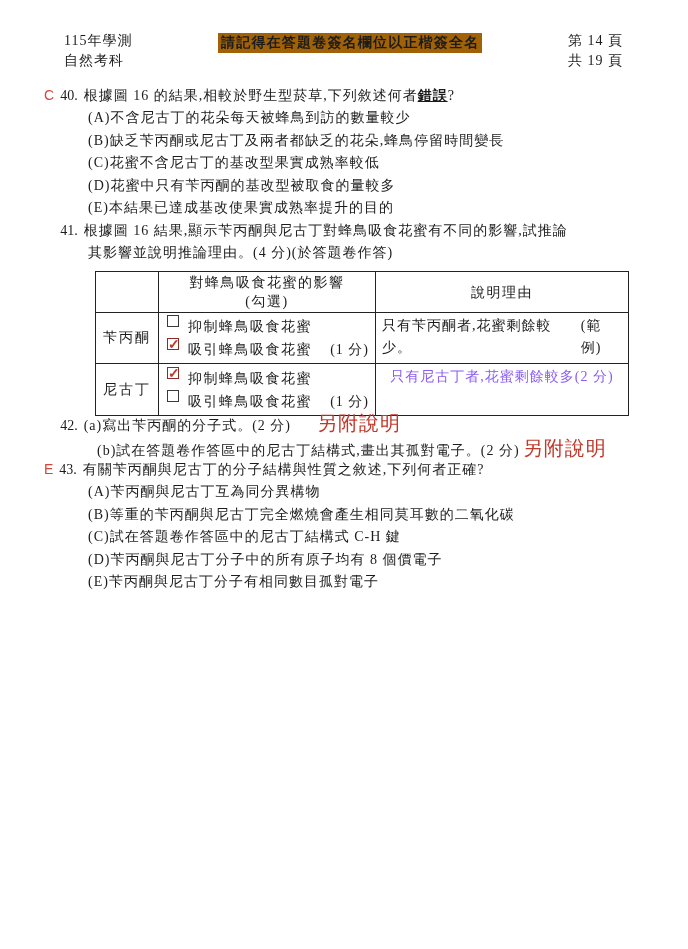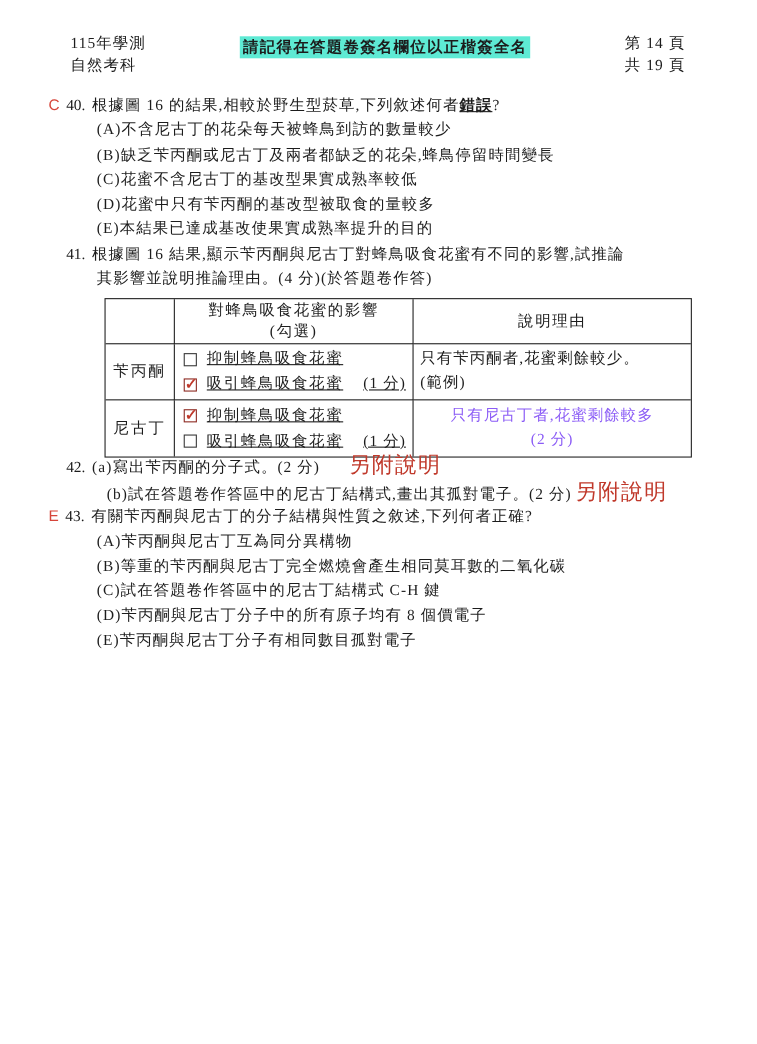--- a/index.html
+++ b/index.html
@@ -5,21 +5,21 @@
   html,body { margin:0; padding:0; background:#ffffff; }
   .page {
     position:relative; width:688px; height:848px; background:#ffffff;
     font-family:"Liberation Serif","DejaVu Serif",serif;
     color:#1c1c1c; font-size:14px; overflow:hidden;
   }
   
   .hdr-left  { position:absolute; left:64px;  top:31px; line-height:20px; letter-spacing:1px; }
   .hdr-right { position:absolute; left:568px; top:31px; line-height:20px; letter-spacing:1px; }
   .hdr-notice {
-    position:absolute; left:218px; top:33px; background:#5eead4;
+    position:absolute; left:218px; top:33px; background:#a16207;
     font-weight:bold; padding:1px 3px; letter-spacing:1.2px; font-size:14px;
   }
   
   .q { position:absolute; left:44px; width:606px; }
   .qline { line-height:22.4px; letter-spacing:1px; white-space:nowrap; }
   .ans { color:#d6453a; font-family:"Liberation Sans",sans-serif; margin-right:5px; }
   .qnum { margin-right:6px; letter-spacing:0; }
   .opt { padding-left:44px; }
   .em { font-weight:bold; text-decoration:underline; }
   .indent-b { padding-left:53px; }
@@ -34,32 +34,32 @@
     border:1.4px solid #222;
   }
   .tc { border-right:1px solid #222; border-bottom:1px solid #222; box-sizing:border-box; }
   .tc.last-col { border-right:none; }
   .tc.last-row { border-bottom:none; }
   .th { display:flex; flex-direction:column; align-items:center; justify-content:center;
         height:41px; letter-spacing:1.5px; line-height:19px; }
   .trc { height:51px; }
   .label-cell { display:flex; align-items:center; justify-content:center; letter-spacing:2px; }
   .opts-cell { display:flex; flex-direction:column; justify-content:center; padding:2px 4px 2px 8px; }
-  .opt-line { display:flex; align-items:center; line-height:23px; letter-spacing:1.5px;text-decoration:underline; }
+  .opt-line { display:flex; line-height:23px; letter-spacing:1.5px; }
   .cb {
     position:relative; display:inline-block; width:12px; height:12px;
     border:1.2px solid #3a3a3a; margin-right:9px; flex:0 0 auto; box-sizing:border-box;
   }
   .cb.checked { border-color:#8d2a22; }
   .tick {
     position:absolute; left:0px; top:-6px; color:#c0392b;
     font-size:14px; font-weight:bold; letter-spacing:0;
   }
   .score { margin-left:auto; padding-right:2px; letter-spacing:1px; }
-  .reason-cell { display:flex; flex-direction:column; justify-content:center;
+  .reason-cell { display:flex; flex-direction:row; justify-content:center;
                  padding:2px 6px; line-height:22px; letter-spacing:1px; }
   .reason-cell.centered { text-align:center; }
   
   .back-box {
     position:absolute; left:220px; top:859px; width:250px; height:58px;
     border:2px solid #0c4a6e; display:flex; align-items:center; justify-content:center;
   }
   .back-box-text { font-size:22px; font-weight:bold; letter-spacing:16px; padding-left:16px; }
   .page-num { position:absolute; left:585px; top:920px; font-size:14px; letter-spacing:1px; }
 </style>

